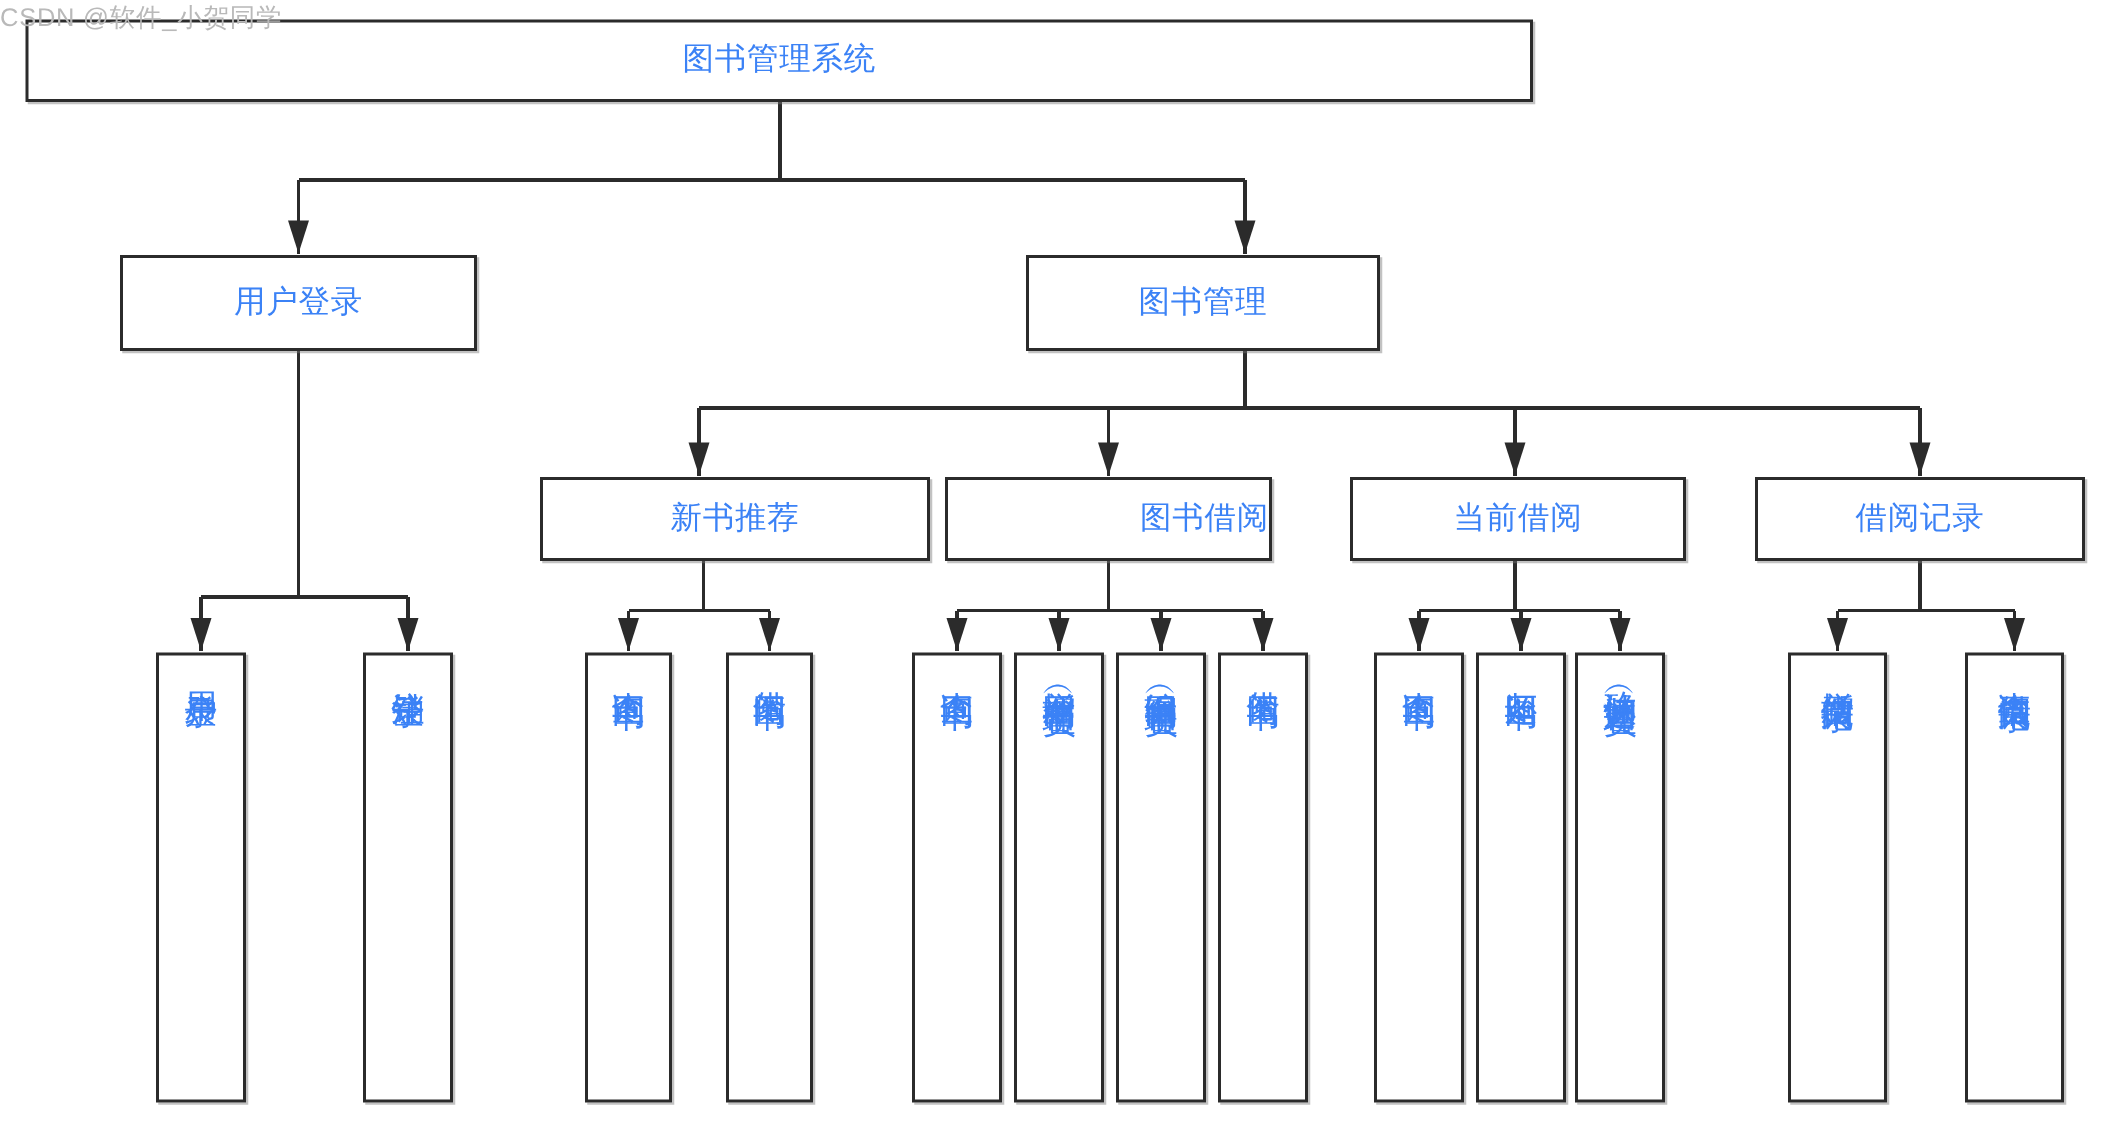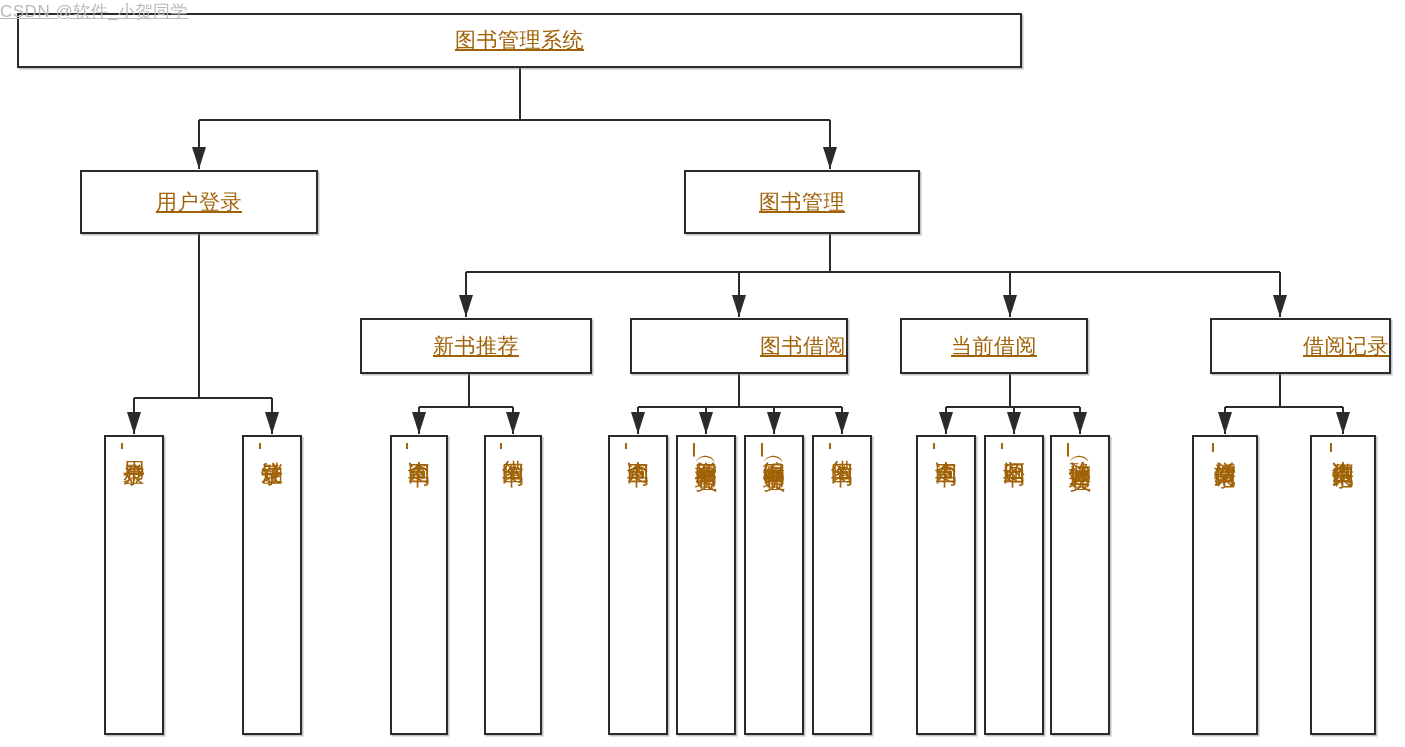--- a/index.html
+++ b/index.html
@@ -34,22 +34,21 @@
     align-items: center;
     justify-content: center;
     box-shadow: 1.5px 1.5px 0 rgba(120,120,120,0.45);
     z-index: 2;
   }
   .node .label {
     font-size: 21px;
     line-height: 1.15;
     letter-spacing: 0.5px;
     white-space: nowrap;
-    color: #a16207;
-    text-decoration: underline;
+    color: #3b82f6;
   }
   .node.vertical .label {
     writing-mode: vertical-rl;
     text-orientation: upright;
     font-size: 22px;
     line-height: 1.18;
     letter-spacing: 1.5px;
     white-space: normal;
     max-height: 100%;
   }
@@ -58,21 +57,20 @@
     justify-content: center;
     padding-top: 6px;
   }
   .watermark {
     position: absolute;
     font-size: 17px;
     color: #b9b9b9;
     white-space: nowrap;
     z-index: 3;
     letter-spacing: 0.5px;
-    text-decoration: underline;
   }
 </style>
 </head>
 <body>
 
 <div id="canvas">
 
   <svg id="edges" viewBox="0 0 1405 747" xmlns="http://www.w3.org/2000/svg">
       <line x1="520" y1="68" x2="520" y2="120" stroke="#2b2b2b" stroke-width="2.5" shape-rendering="crispEdges"></line>
       <line x1="199" y1="120" x2="830" y2="120" stroke="#2b2b2b" stroke-width="2.5" shape-rendering="crispEdges"></line>
@@ -131,30 +129,30 @@
   <div id="nodes-layer">
       <div class="node" style="left: 17px; top: 13px; width: 1005px; height: 55px;">
         <span class="label">图书管理系统</span>
       </div>
       <div class="node" style="left: 80px; top: 170px; width: 238px; height: 64px;">
         <span class="label">用户登录</span>
       </div>
       <div class="node" style="left: 684px; top: 170px; width: 236px; height: 64px;">
         <span class="label">图书管理</span>
       </div>
-      <div class="node" style="left: 360px; top: 318px; width: 232px; height: 56px;">
+      <div class="node" style="left: 360px; top: 318px; width: 260px; height: 56px;">
         <span class="label">新书推荐</span>
       </div>
       <div class="node" style="left: 630px; top: 318px; width: 218px; height: 56px; justify-content: flex-end;">
         <span class="label">图书借阅</span>
       </div>
-      <div class="node" style="left: 900px; top: 318px; width: 188px; height: 56px;">
+      <div class="node" style="left: 900px; top: 318px; width: 224px; height: 56px;">
         <span class="label">当前借阅</span>
       </div>
-      <div class="node" style="left: 1210px; top: 318px; width: 181px; height: 56px; justify-content: flex-end;">
+      <div class="node" style="left: 1170px; top: 318px; width: 220px; height: 56px;">
         <span class="label">借阅记录</span>
       </div>
       <div class="node vertical" style="left: 104px; top: 435px; width: 60px; height: 300px;">
         <span class="label">用户登录</span>
       </div>
       <div class="node vertical" style="left: 242px; top: 435px; width: 60px; height: 300px;">
         <span class="label">注销登录</span>
       </div>
       <div class="node vertical" style="left: 390px; top: 435px; width: 58px; height: 300px;">
         <span class="label">查询图书</span>

